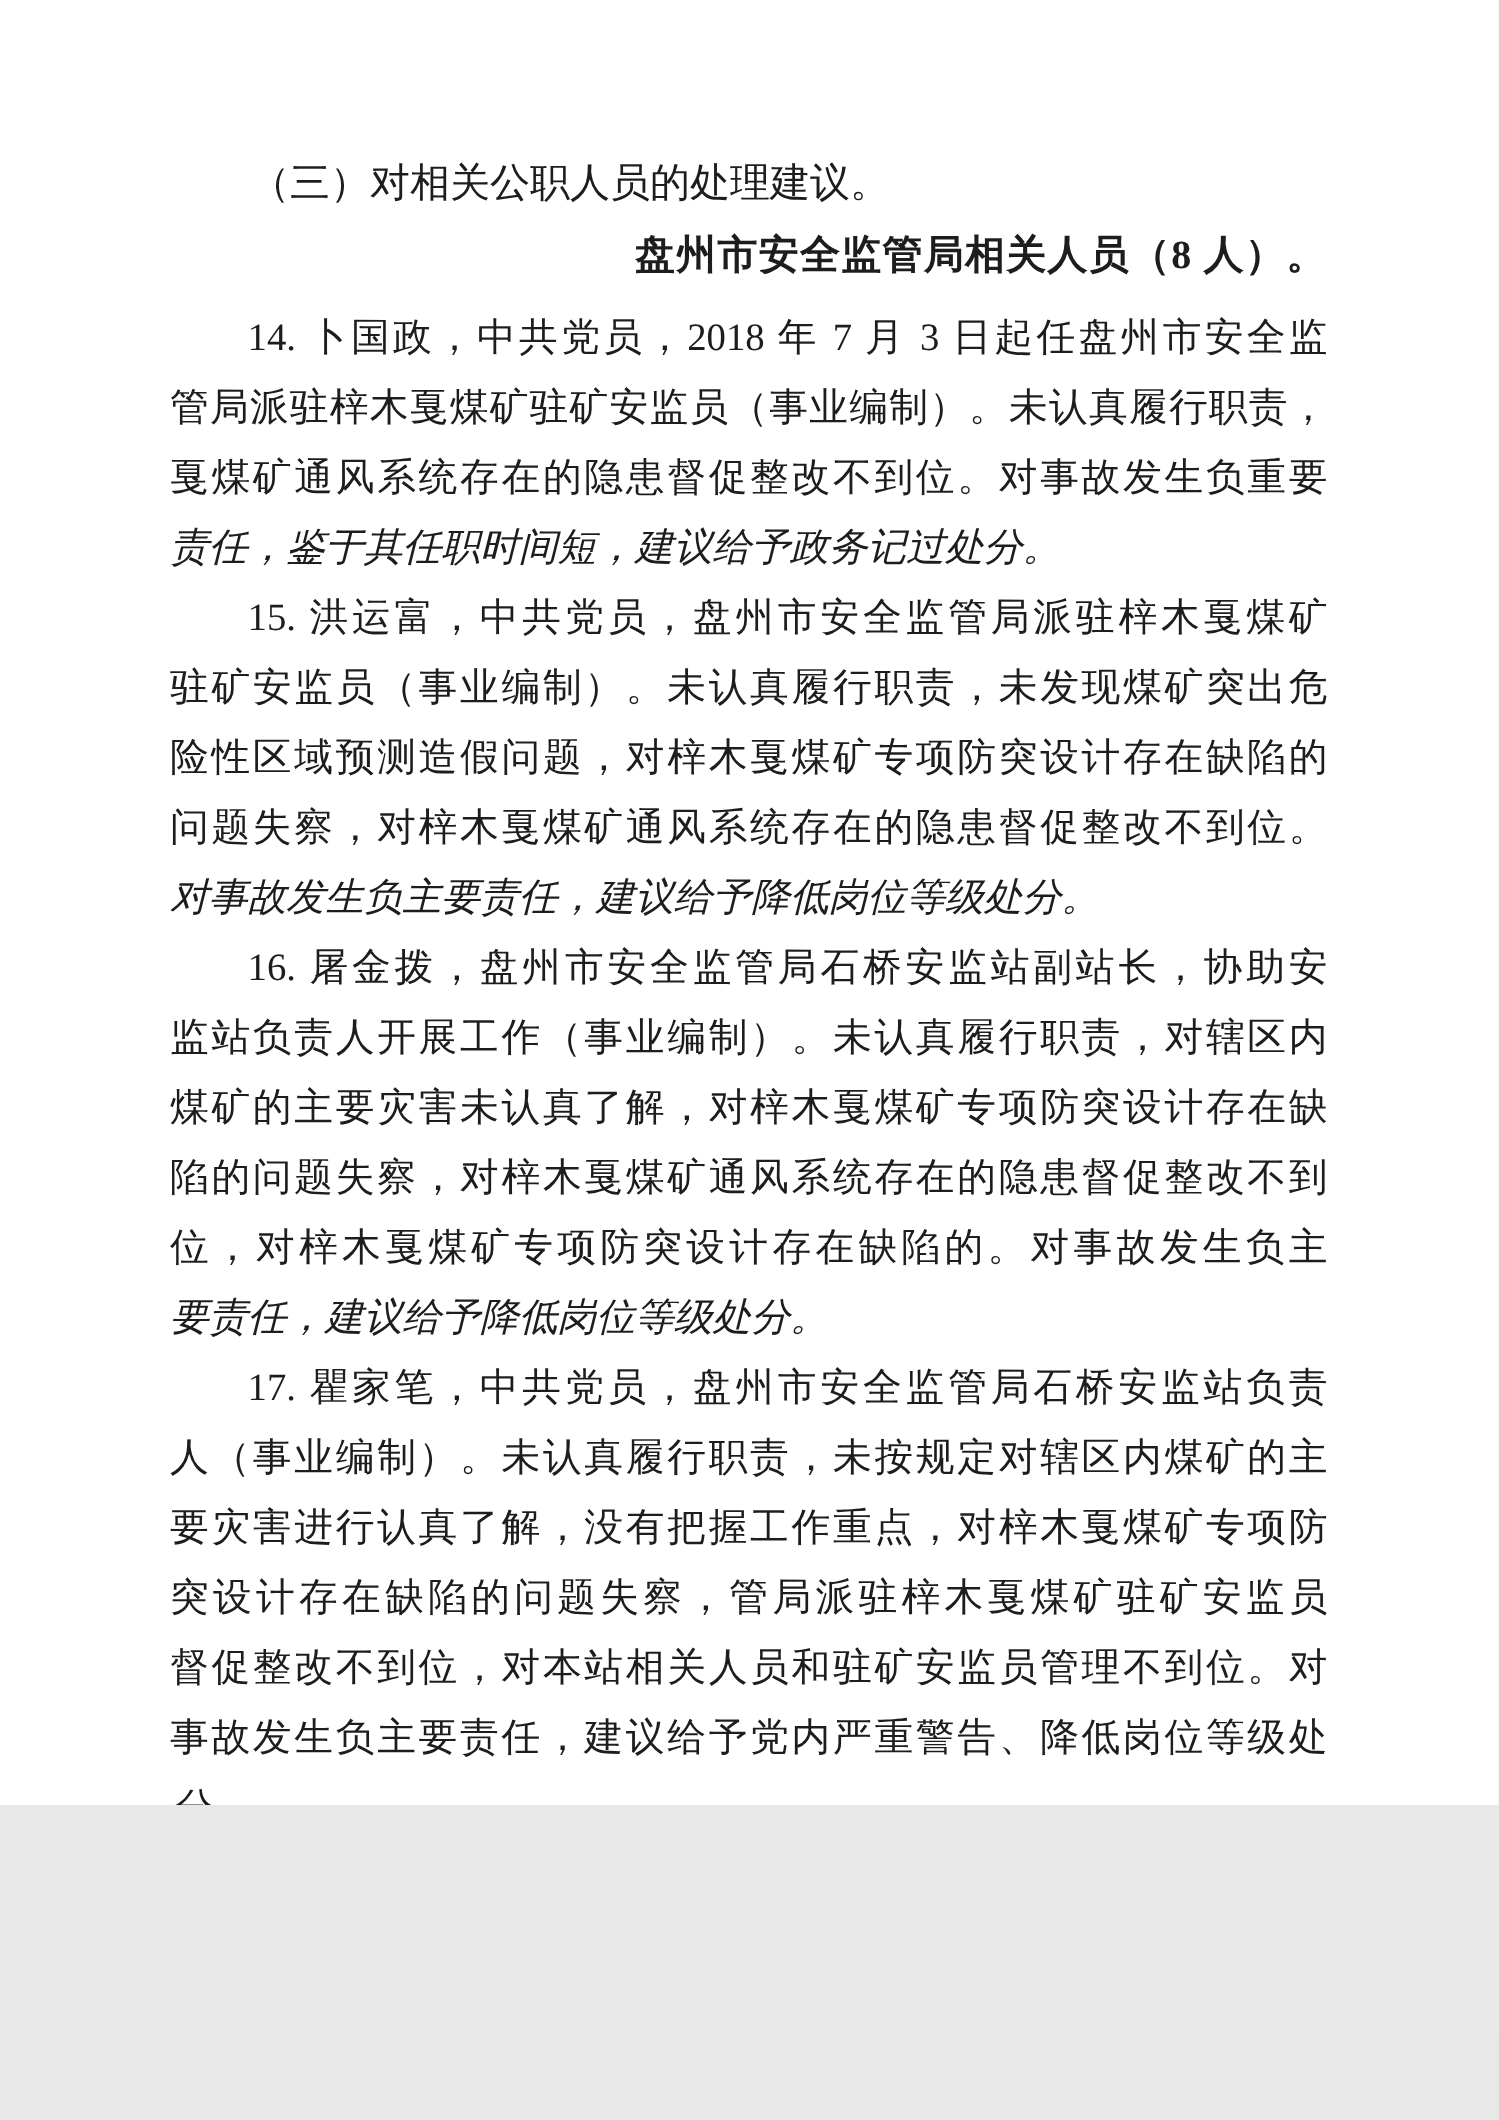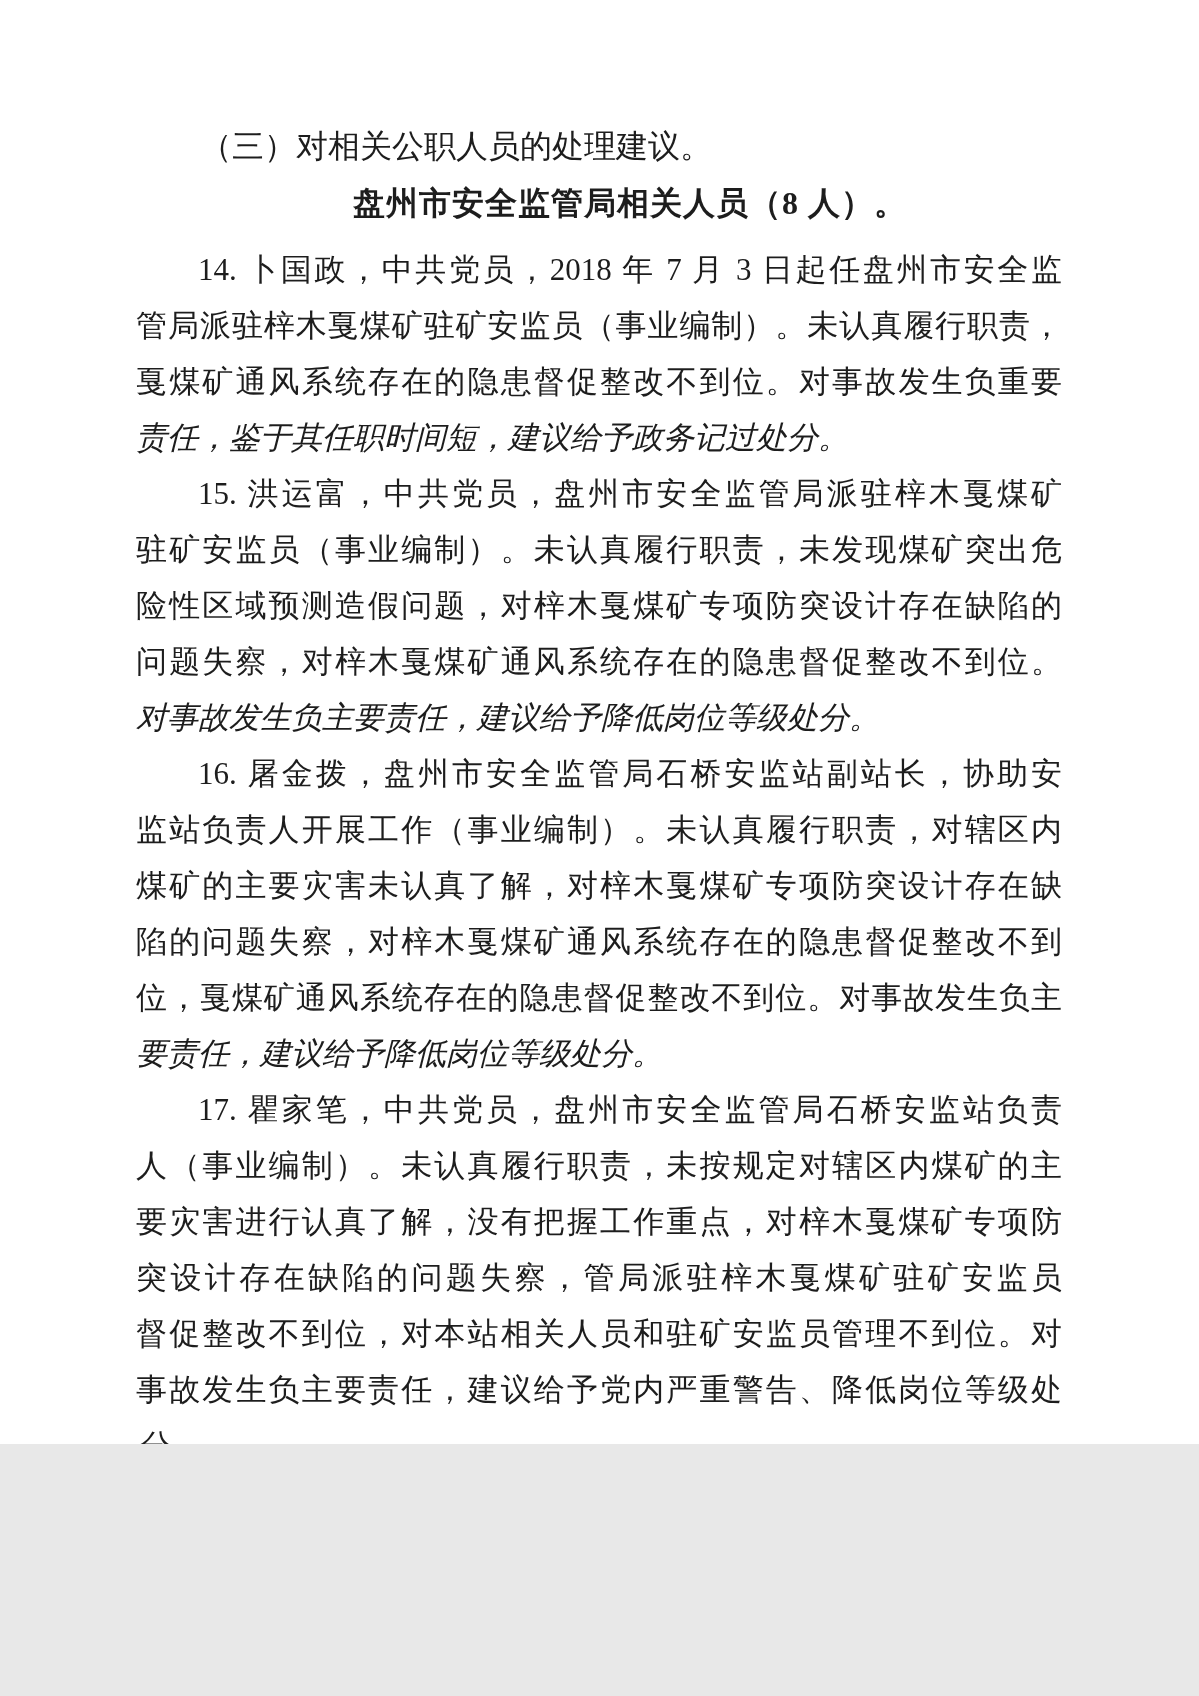--- a/index.html
+++ b/index.html
@@ -30,21 +30,21 @@
     text-indent: 64px;
     text-align: left;
     white-space: nowrap;
   }
   .subheading {
     height: 57px;
     line-height: 57px;
     font-size: 32px;
     font-weight: bold;
     text-indent: 62px;
-    text-align: center;
+    text-align: right;
     white-space: nowrap;
     letter-spacing: 1px;
   }
   .paragraphs {
     margin-top: 10px;
   }
   .line {
     height: 56px;
     line-height: 56px;
     font-size: 31px;
@@ -81,21 +81,21 @@
         <div class="line last">责任，鉴于其任职时间短，建议给予政务记过处分。</div>
         <div class="line first">15. 洪运富，中共党员，盘州市安全监管局派驻梓木戛煤矿</div>
         <div class="line">驻矿安监员（事业编制）。未认真履行职责，未发现煤矿突出危</div>
         <div class="line">险性区域预测造假问题，对梓木戛煤矿专项防突设计存在缺陷的</div>
         <div class="line">问题失察，对梓木戛煤矿通风系统存在的隐患督促整改不到位。</div>
         <div class="line last">对事故发生负主要责任，建议给予降低岗位等级处分。</div>
         <div class="line first">16. 屠金拨，盘州市安全监管局石桥安监站副站长，协助安</div>
         <div class="line">监站负责人开展工作（事业编制）。未认真履行职责，对辖区内</div>
         <div class="line">煤矿的主要灾害未认真了解，对梓木戛煤矿专项防突设计存在缺</div>
         <div class="line">陷的问题失察，对梓木戛煤矿通风系统存在的隐患督促整改不到</div>
-        <div class="line">位，戛煤矿通风系统存在的隐患督促整改不到位。对事故发生负主</div>
+        <div class="line">位，对梓木戛煤矿专项防突设计存在缺陷的。对事故发生负主</div>
         <div class="line last">要责任，建议给予降低岗位等级处分。</div>
         <div class="line first">17. 瞿家笔，中共党员，盘州市安全监管局石桥安监站负责</div>
         <div class="line">人（事业编制）。未认真履行职责，未按规定对辖区内煤矿的主</div>
         <div class="line">要灾害进行认真了解，没有把握工作重点，对梓木戛煤矿专项防</div>
         <div class="line">突设计存在缺陷的问题失察，管局派驻梓木戛煤矿驻矿安监员</div>
         <div class="line">督促整改不到位，对本站相关人员和驻矿安监员管理不到位。对</div>
         <div class="line">事故发生负主要责任，建议给予党内严重警告、降低岗位等级处</div>
         <div class="line last">分。</div>
       </div>
   </div>

